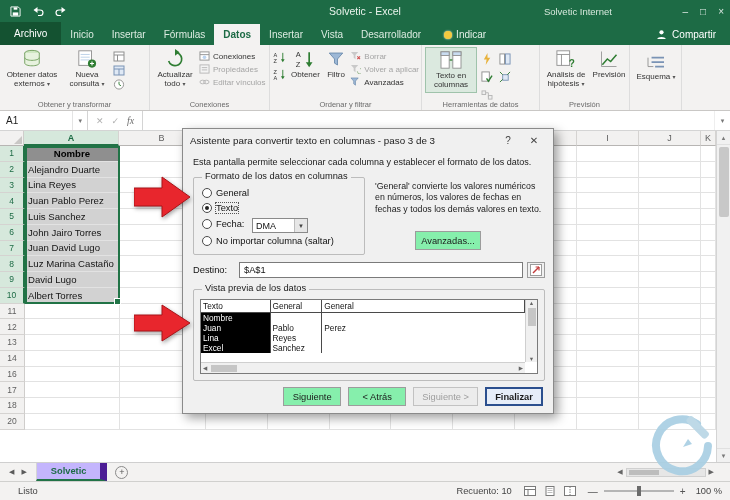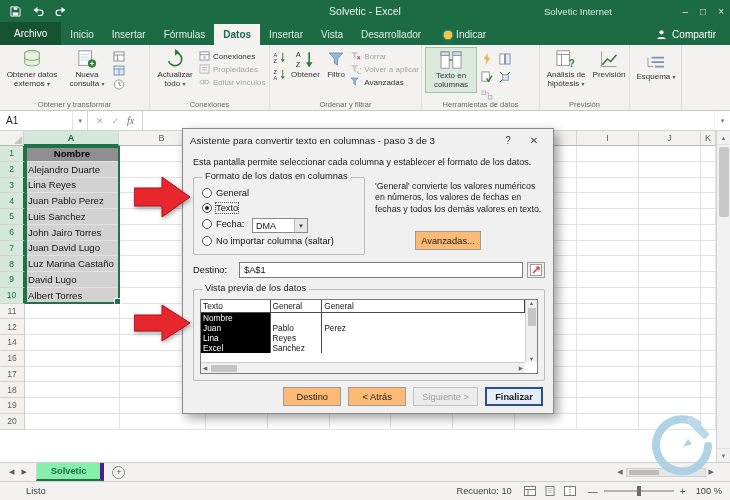--- a/index.html
+++ b/index.html
@@ -80,21 +80,21 @@
 .dintro{position:absolute;left:10px;top:28px;width:356px;font-size:9px;white-space:nowrap;color:#1a1a1a;}
 .groupbox{position:absolute;border:1px solid #bcbcbc;border-radius:2px;}
 .legend{position:absolute;top:-7px;left:8px;background:#f0f0f0;padding:0 3px;font-size:9.3px;color:#1a1a1a;}
 .radio{position:absolute;display:flex;align-items:center;gap:4px;font-size:9.3px;cursor:default;}
 .rdot{width:10px;height:10px;border:1px solid #4a4a4a;border-radius:50%;background:#fff;position:relative;flex:0 0 10px;}
 .radio.checked .rdot::after{content:'';position:absolute;left:2px;top:2px;width:4px;height:4px;border-radius:50%;background:#222;}
 .radio.focused .rlabel{outline:1px dotted #555;}
 .fechasel{position:absolute;left:58px;top:40px;width:56px;height:15px;background:#fff;border:1px solid #8a8a8a;display:flex;align-items:center;font-size:9px;padding-left:3px;cursor:default;}
 .fechasel .selarrow{margin-left:auto;width:13px;height:100%;background:#e6e6e6;border-left:1px solid #bdbdbd;display:flex;align-items:center;justify-content:center;font-size:6px;color:#444;}
 .gnote{position:absolute;left:192px;top:52px;width:172px;font-size:8.8px;line-height:1.3;color:#1a1a1a;}
-.btn{font-family:inherit;font-size:9.3px;height:19px;background:#fdba74;border:1px solid #9c9c9c;color:#1a1a1a;display:flex;align-items:center;justify-content:center;padding:0 8px;cursor:default;}
+.btn{font-family:inherit;font-size:9.3px;height:19px;background:#86efac;border:1px solid #9c9c9c;color:#1a1a1a;display:flex;align-items:center;justify-content:center;padding:0 8px;cursor:default;}
 .btn.disabled{color:#9e9e9e;border-color:#c2c2c2;background:#ececec;}
 .btn.primary{border:2px solid #2b4f8e;background:#e6edf8;font-weight:bold;}
 .advbtn{position:absolute;left:232px;top:102px;width:66px;}
 .destlabel{position:absolute;left:10px;top:136px;font-size:9.3px;}
 .destinput{position:absolute;left:56px;top:133px;width:284px;height:16px;background:#fff;border:1px solid #7a7a7a;display:flex;align-items:center;padding-left:4px;font-size:9.3px;}
 .rangebtn{position:absolute;left:344px;top:133px;width:18px;height:16px;background:#f0f0f0;border:1px solid #9c9c9c;display:flex;align-items:center;justify-content:center;cursor:default;}
 .preview{position:absolute;left:6px;top:9px;right:6px;bottom:6px;border:1px solid #7a7a7a;background:#fff;}
 .pv-view{position:absolute;left:0;top:0;right:12px;bottom:11px;overflow:hidden;font-family:"DejaVu Sans Mono","Liberation Mono",monospace;}
 .pvhrow,.pvrow{display:flex;}
 .pvh{height:13px;font-size:8.3px;padding-left:2px;border-right:1px solid #4a4a4a;border-bottom:1px solid #4a4a4a;display:flex;align-items:center;background:#fff;overflow:hidden;}
@@ -111,29 +111,29 @@
 
 
 .redarrow{position:absolute;z-index:60;filter:drop-shadow(1px 2px 2px rgba(0,0,0,.35));}
 
 
 .watermark{position:absolute;left:650px;top:413px;z-index:65;opacity:.92;}
 
 
 .tabbar{position:absolute;top:462px;left:0;right:0;height:19px;background:#f3f2f1;border-top:1px solid #cfcfcf;display:flex;align-items:center;font-size:9.3px;z-index:7;}
 .navarr{display:flex;gap:7px;padding:0 9px;color:#5a5a5a;font-size:7px;}
-.sheettab{background:#86efac;color:#1d6b45;font-weight:bold;padding:0 14px;height:100%;display:flex;align-items:center;border-right:4px solid #4c1d95;border-left:1px solid #d5d5d5;border-bottom:2px solid #217346;}
+.sheettab{background:#c4b5fd;color:#1d6b45;font-weight:bold;padding:0 14px;height:100%;display:flex;align-items:center;border-right:7px solid #4c1d95;border-left:1px solid #d5d5d5;border-bottom:2px solid #217346;}
 .newsheet{width:13px;height:13px;border:1px solid #8a8a8a;border-radius:50%;display:flex;align-items:center;justify-content:center;color:#555;font-size:9px;margin-left:8px;line-height:1;}
 .hscroll{margin-left:auto;display:flex;align-items:center;gap:3px;padding-right:16px;color:#666;font-size:7px;}
 .htrack{width:80px;height:9px;background:#e6e6e6;border:1px solid #d0d0d0;position:relative;}
 .hthumb{position:absolute;left:2px;top:1px;width:30px;height:5px;background:#bdbdbd;}
 
 
 .statusbar{position:absolute;top:481px;left:0;right:0;height:19px;background:#f3f2f1;border-top:1px solid #d0d0ce;display:flex;align-items:center;font-size:9.3px;color:#444;z-index:7;}
-.stleft{padding-left:26px;}
+.stleft{padding-left:18px;}
 .stright{margin-left:auto;display:flex;align-items:center;gap:10px;padding-right:8px;}
 .viewicons{display:flex;gap:4px;}
 .viewicons span{display:flex;align-items:center;justify-content:center;width:16px;height:14px;}
 .zoomer{display:flex;align-items:center;gap:6px;}
 .ztrack{width:70px;height:2px;background:#b5b5b5;position:relative;}
 .zthumb{position:absolute;left:33px;top:-4px;width:4px;height:10px;background:#6b6b6b;}
 .zsign{font-size:10px;color:#555;cursor:default;}
 </style>
 </head>
 <body>
@@ -605,20 +605,34 @@
           <div class="cell" style="width: 62px;"></div>
           <div class="cell" style="width: 62px;"></div>
           <div class="cell" style="width: 62px;"></div>
           <div class="cell" style="width: 62px;"></div>
           <div class="cell" style="width: 62px;"></div>
           <div class="cell" style="width: 62px;"></div>
           <div class="cell" style="width: 62px;"></div>
           <div class="cell" style="width: 15px;"></div>
         </div>
         <div class="grow">
+          <div class="rowhdr">13</div>
+          <div class="cell" style="width: 95px;"></div>
+          <div class="cell" style="width: 86px;"></div>
+          <div class="cell" style="width: 62px;"></div>
+          <div class="cell" style="width: 62px;"></div>
+          <div class="cell" style="width: 62px;"></div>
+          <div class="cell" style="width: 62px;"></div>
+          <div class="cell" style="width: 62px;"></div>
+          <div class="cell" style="width: 62px;"></div>
+          <div class="cell" style="width: 62px;"></div>
+          <div class="cell" style="width: 62px;"></div>
+          <div class="cell" style="width: 15px;"></div>
+        </div>
+        <div class="grow">
           <div class="rowhdr">14</div>
           <div class="cell" style="width: 95px;"></div>
           <div class="cell" style="width: 86px;"></div>
           <div class="cell" style="width: 62px;"></div>
           <div class="cell" style="width: 62px;"></div>
           <div class="cell" style="width: 62px;"></div>
           <div class="cell" style="width: 62px;"></div>
           <div class="cell" style="width: 62px;"></div>
           <div class="cell" style="width: 62px;"></div>
           <div class="cell" style="width: 62px;"></div>
@@ -648,34 +662,20 @@
           <div class="cell" style="width: 62px;"></div>
           <div class="cell" style="width: 62px;"></div>
           <div class="cell" style="width: 62px;"></div>
           <div class="cell" style="width: 62px;"></div>
           <div class="cell" style="width: 62px;"></div>
           <div class="cell" style="width: 62px;"></div>
           <div class="cell" style="width: 15px;"></div>
         </div>
         <div class="grow">
           <div class="rowhdr">18</div>
-          <div class="cell" style="width: 95px;"></div>
-          <div class="cell" style="width: 86px;"></div>
-          <div class="cell" style="width: 62px;"></div>
-          <div class="cell" style="width: 62px;"></div>
-          <div class="cell" style="width: 62px;"></div>
-          <div class="cell" style="width: 62px;"></div>
-          <div class="cell" style="width: 62px;"></div>
-          <div class="cell" style="width: 62px;"></div>
-          <div class="cell" style="width: 62px;"></div>
-          <div class="cell" style="width: 62px;"></div>
-          <div class="cell" style="width: 15px;"></div>
-        </div>
-        <div class="grow">
-          <div class="rowhdr">19</div>
           <div class="cell" style="width: 95px;"></div>
           <div class="cell" style="width: 86px;"></div>
           <div class="cell" style="width: 62px;"></div>
           <div class="cell" style="width: 62px;"></div>
           <div class="cell" style="width: 62px;"></div>
           <div class="cell" style="width: 62px;"></div>
           <div class="cell" style="width: 62px;"></div>
           <div class="cell" style="width: 62px;"></div>
           <div class="cell" style="width: 62px;"></div>
           <div class="cell" style="width: 62px;"></div>
@@ -793,21 +793,21 @@
         </div>
         <div class="pv-hscroll">
           <span class="pv-arr">◀</span>
           <span class="pvthumbh"></span>
           <span class="pv-arr">▶</span>
         </div>
       </div>
     </div>
 
     <div class="dbtns">
-      <button class="btn">Destino</button>
+      <button class="btn">Siguiente</button>
       <button class="btn">&lt; Atrás</button>
       <button class="btn disabled">Siguiente &gt;</button>
       <button class="btn primary">Finalizar</button>
     </div>
   </div>
 
   <svg class="redarrow" style="left:134px;top:175px" width="58" height="44" viewBox="0 0 58 44">
     <polygon points="0,13 28,13 28,2 56,22 28,42 28,31 0,31" fill="#e8262d" stroke="#a81318" stroke-width="1"></polygon>
   </svg>
   <svg class="redarrow" style="left:134px;top:303px" width="58" height="40" viewBox="0 0 58 40">

